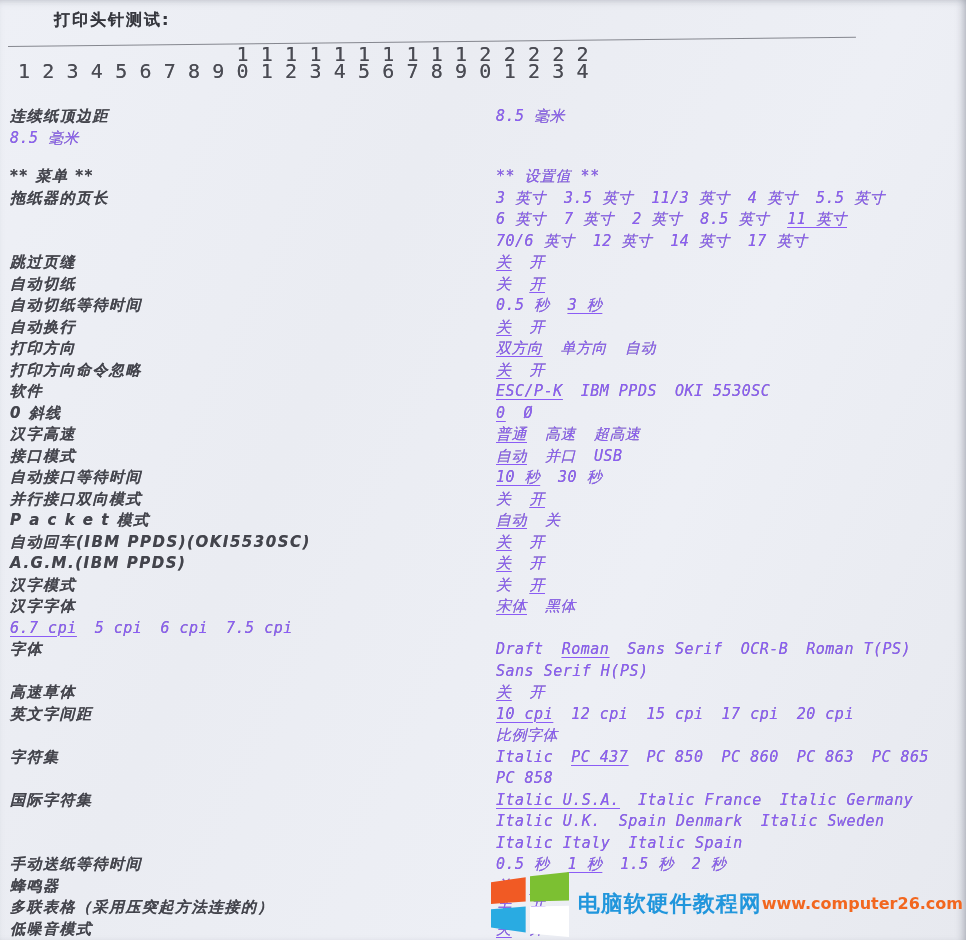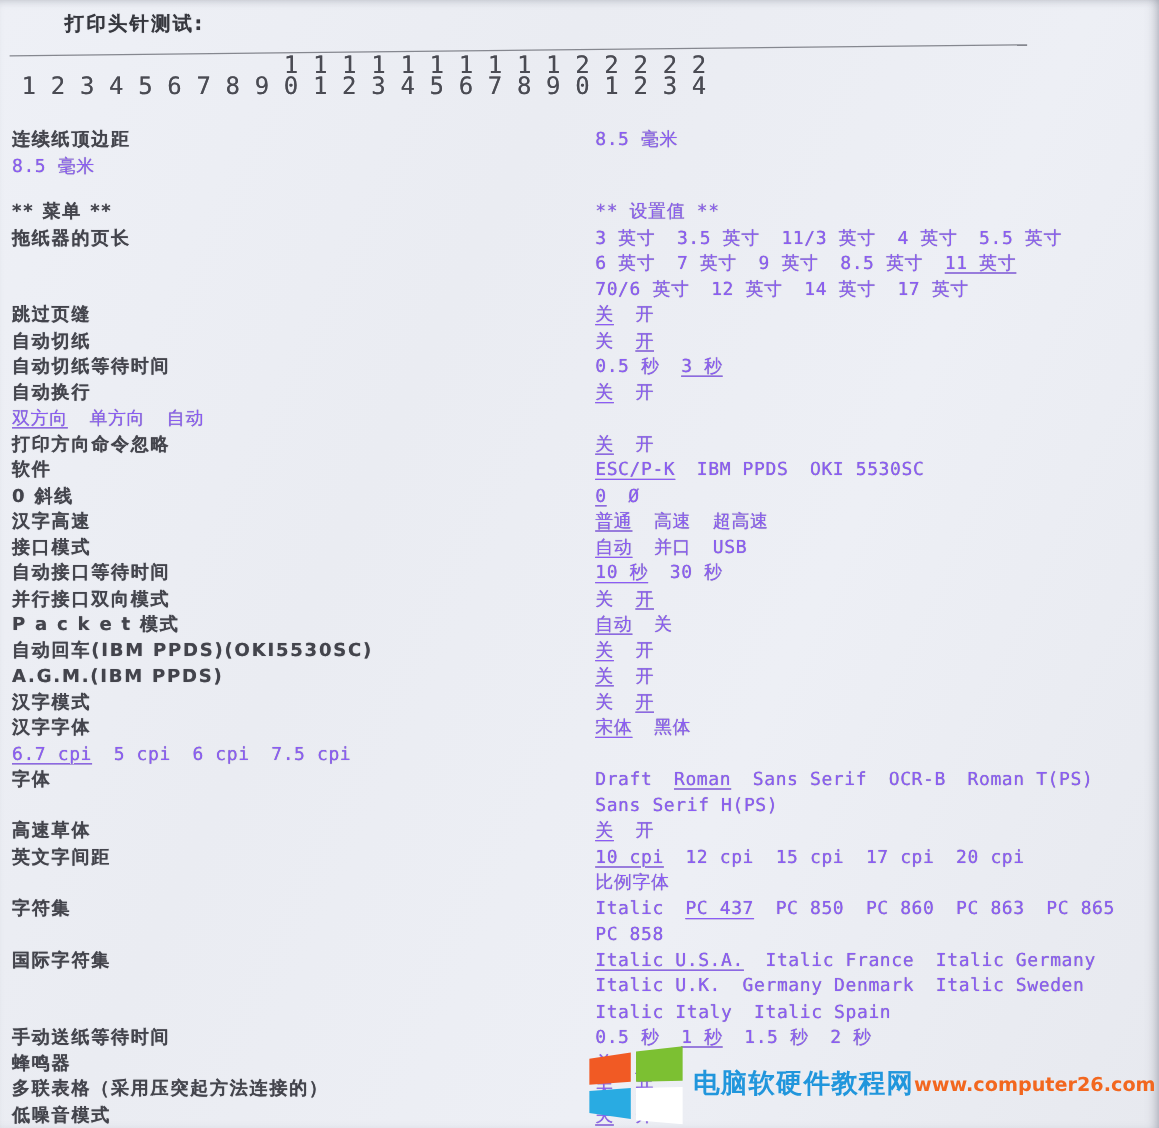--- a/index.html
+++ b/index.html
@@ -24,21 +24,21 @@
   }
   .pins{
     position:absolute;left:18px;margin:0;
     font-family:"DejaVu Sans Mono",monospace;
     font-size:20px;line-height:15px;letter-spacing:.1px;
     color:#4a4b53;text-shadow:0 0 .5px rgba(74,75,83,.75);
     white-space:pre;
   }
   .pins.tens{top:47px;}
   .pins.units{top:64px;}
-  .menu{position:absolute;left:10px;top:106px;right:4px;}
+  .menu{position:absolute;left:10px;top:106px;right:4px;font-style:italic;}
   .row{display:flex;align-items:flex-start;min-height:21.5px;}
   .row.gap{margin-top:17px;}
   .lbl{
     flex:0 0 486px;
     font-size:15px;font-weight:600;letter-spacing:1.5px;line-height:21.5px;
     color:#43444c;text-shadow:0 0 .6px rgba(67,68,76,.65);
     white-space:nowrap;
   }
   .vals{flex:1 1 auto;min-width:0;}
   .vline{
@@ -85,21 +85,21 @@
       <div class="row gap">
         <div class="lbl">** 菜单 **</div>
         <div class="vals">
           <div class="vline"><span class="seg">** 设置值 **</span></div>
         </div>
       </div>
       <div class="row">
         <div class="lbl">拖纸器的页长</div>
         <div class="vals">
           <div class="vline"><span class="seg">3 英寸</span><span class="seg">3.5 英寸</span><span class="seg">11/3 英寸</span><span class="seg">4 英寸</span><span class="seg">5.5 英寸</span></div>
-          <div class="vline"><span class="seg">6 英寸</span><span class="seg">7 英寸</span><span class="seg">9 英寸</span><span class="seg">8.5 英寸</span><span class="seg u">11 英寸</span></div>
+          <div class="vline"><span class="seg">6 英寸</span><span class="seg">7 英寸</span><span class="seg">2 英寸</span><span class="seg">8.5 英寸</span><span class="seg u">11 英寸</span></div>
           <div class="vline"><span class="seg">70/6 英寸</span><span class="seg">12 英寸</span><span class="seg">14 英寸</span><span class="seg">17 英寸</span></div>
         </div>
       </div>
       <div class="row">
         <div class="lbl">跳过页缝</div>
         <div class="vals">
           <div class="vline"><span class="seg u">关</span><span class="seg">开</span></div>
         </div>
       </div>
       <div class="row">
@@ -114,20 +114,21 @@
           <div class="vline"><span class="seg">0.5 秒</span><span class="seg u">3 秒</span></div>
         </div>
       </div>
       <div class="row">
         <div class="lbl">自动换行</div>
         <div class="vals">
           <div class="vline"><span class="seg u">关</span><span class="seg">开</span></div>
         </div>
       </div>
       <div class="row">
+        <div class="lbl">打印方向</div>
         <div class="vals">
           <div class="vline"><span class="seg u">双方向</span><span class="seg">单方向</span><span class="seg">自动</span></div>
         </div>
       </div>
       <div class="row">
         <div class="lbl">打印方向命令忽略</div>
         <div class="vals">
           <div class="vline"><span class="seg u">关</span><span class="seg">开</span></div>
         </div>
       </div>
@@ -226,21 +227,21 @@
         <div class="lbl">字符集</div>
         <div class="vals">
           <div class="vline"><span class="seg">Italic</span><span class="seg u">PC 437</span><span class="seg">PC 850</span><span class="seg">PC 860</span><span class="seg">PC 863</span><span class="seg">PC 865</span></div>
           <div class="vline"><span class="seg">PC 858</span></div>
         </div>
       </div>
       <div class="row">
         <div class="lbl">国际字符集</div>
         <div class="vals">
           <div class="vline"><span class="seg u">Italic U.S.A.</span><span class="seg">Italic France</span><span class="seg">Italic Germany</span></div>
-          <div class="vline"><span class="seg">Italic U.K.</span><span class="seg">Germany Denmark</span><span class="seg">Italic Sweden</span></div>
+          <div class="vline"><span class="seg">Italic U.K.</span><span class="seg">Spain Denmark</span><span class="seg">Italic Sweden</span></div>
           <div class="vline"><span class="seg">Italic Italy</span><span class="seg">Italic Spain</span></div>
         </div>
       </div>
       <div class="row">
         <div class="lbl">手动送纸等待时间</div>
         <div class="vals">
           <div class="vline"><span class="seg">0.5 秒</span><span class="seg u">1 秒</span><span class="seg">1.5 秒</span><span class="seg">2 秒</span></div>
         </div>
       </div>
       <div class="row">

